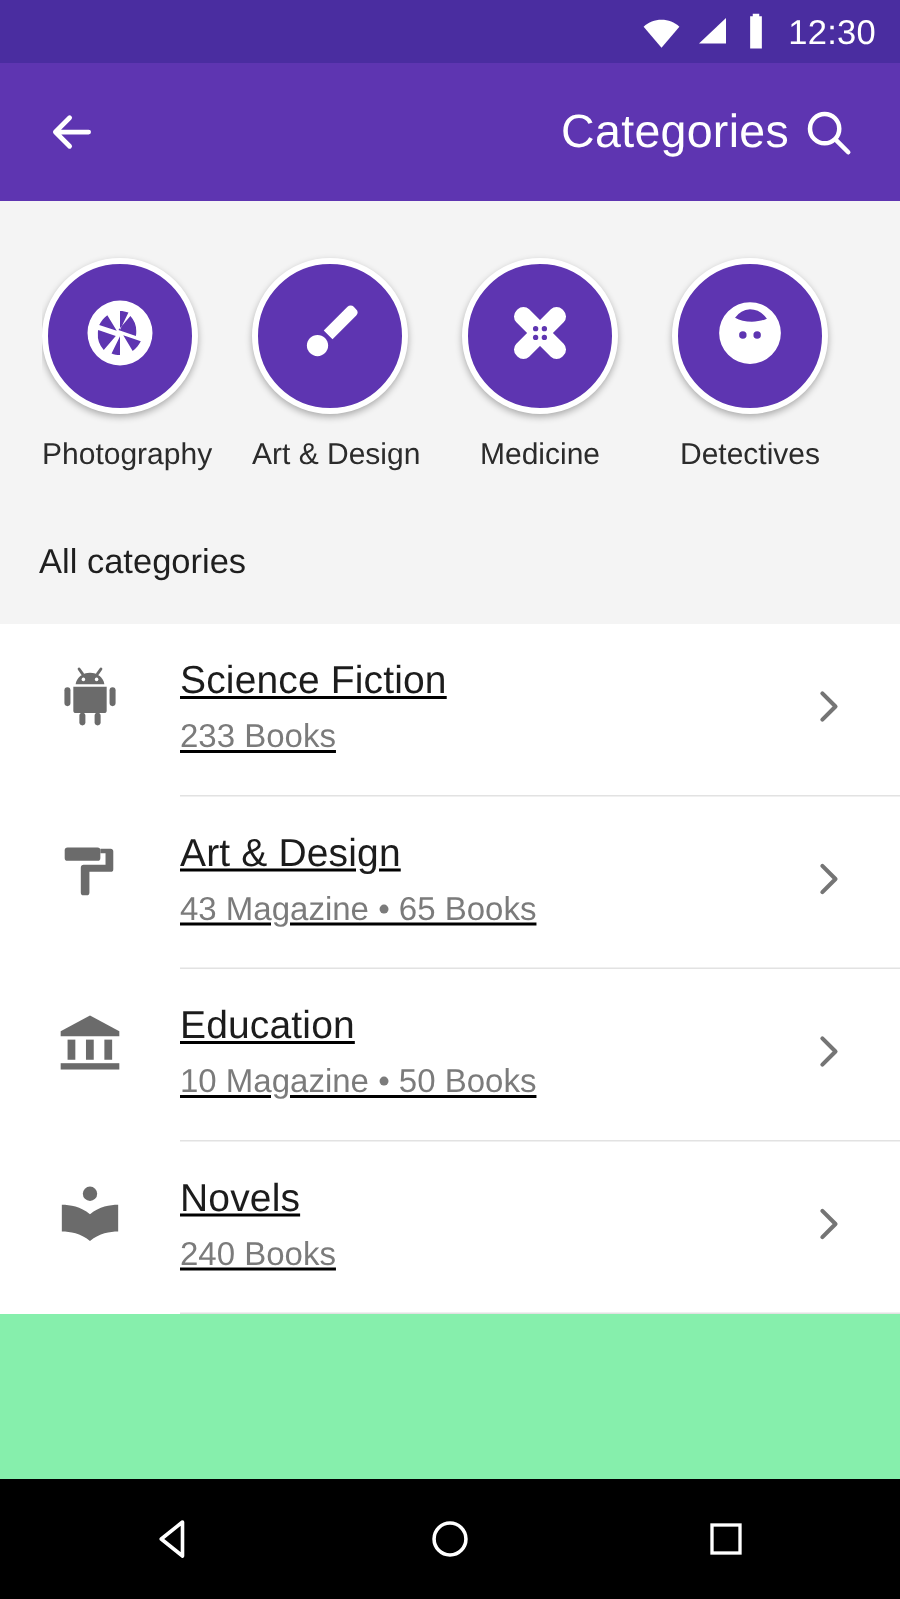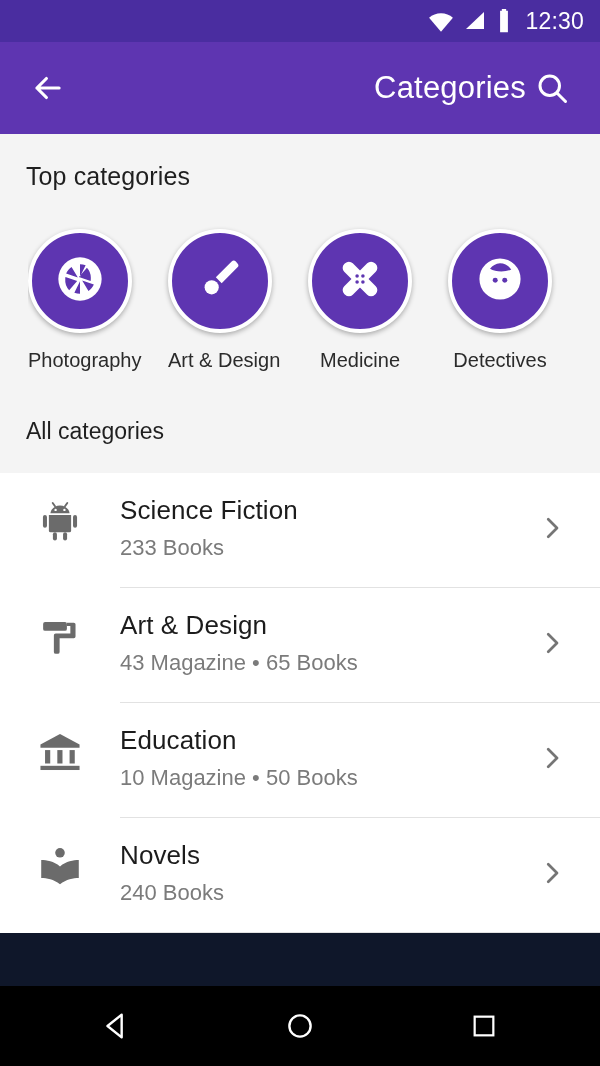--- a/index.html
+++ b/index.html
@@ -2,21 +2,21 @@
 <html><head>
 <meta charset="utf-8">
 <style>
   * { margin:0; padding:0; box-sizing:border-box; }
   html, body {
     width:600px; height:1066px;
     font-family:"Liberation Sans", sans-serif;
     background:#ffffff;
     overflow:hidden;
   }
-  .phone { position:relative; width:600px; height:1066px; background:#0f172a; }
+  .phone { position:relative; width:600px; height:1066px; background:#86efac; }
 
   
   .status-bar {
     height:42px; background:#4A2DA0;
     display:flex; align-items:center; justify-content:flex-end;
     padding-right:16px; gap:9px;
   }
   .status-icon { display:flex; align-items:center; }
   .status-clock {
     color:#fff; font-size:23px; letter-spacing:.2px; margin-left:4px;
@@ -60,21 +60,21 @@
 
   
   .list { background:#fff; }
   .list-row { display:flex; align-items:flex-start; cursor:pointer; position:relative; }
   .row-icon {
     width:120px; flex:0 0 120px; display:flex; align-items:center;
     justify-content:center; padding-top:26px;
   }
   .row-body { flex:1; padding:22px 0 0 0; position:relative; }
   .row-inner { display:flex; align-items:center; padding-right:22px; }
-  .row-text { flex:1; }
+  .row-text { flex:1;text-decoration:underline; }
   .row-title { font-size:26px; color:#1c1c1c; letter-spacing:.1px; }
   .row-sub { font-size:22px; color:#7b7b7b; margin-top:9px; }
   .row-chevron { width:52px; display:flex; align-items:center; justify-content:center; }
   .divider { height:1px; background:#e2e2e2; margin-top:26px; }
 
   
   .nav-bar {
     position:absolute; bottom:0; left:0; width:600px; height:80px;
     background:#000; display:flex; align-items:center; justify-content:center; gap:130px;
   }
@@ -115,21 +115,20 @@
       <svg width="36" height="36" viewBox="0 0 24 24">
           <g fill="none" stroke="#fff" stroke-width="2" stroke-linecap="round">
             <circle cx="10.5" cy="10.5" r="6.5"></circle>
             <path d="M15.5 15.5L21 21"></path>
           </g>
         </svg>
     </span>
   </div>
 
   <div class="grey-panel">
-    <div class="section-title">Top categories</div>
 
     <div class="top-row">
 
       <div class="top-item">
         <div class="circle">
           <span>
             <svg width="52" height="52" viewBox="0 0 24 24">
                 <path fill="#fff" d="M12 2a10 10 0 1 0 0 20 10 10 0 0 0 0-20zm0 3.2c.9 0 1.8.2 2.6.5L12 11V5.2zm-3.9 1.3L11 11.3 5.6 9.5c.6-1.2 1.5-2.3 2.5-3zM5.2 12c0-.3 0-.6.1-.9l5.4 1.8-3.7 4.3A6.8 6.8 0 0 1 5.2 12zm6.8 6.8c-.9 0-1.8-.2-2.6-.5L12 13v5.8zm3.9-1.3L13 12.7l5.4 1.8c-.6 1.2-1.5 2.3-2.5 3zm1-4.6-5.4-1.8 3.7-4.3a6.8 6.8 0 0 1 1.8 4.6c0 .5 0 1-.1 1.5z"></path>
               </svg>
           </span>

